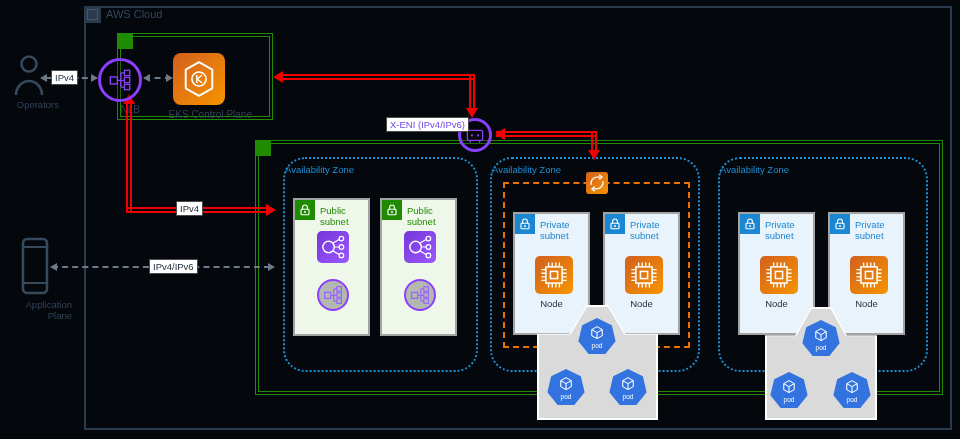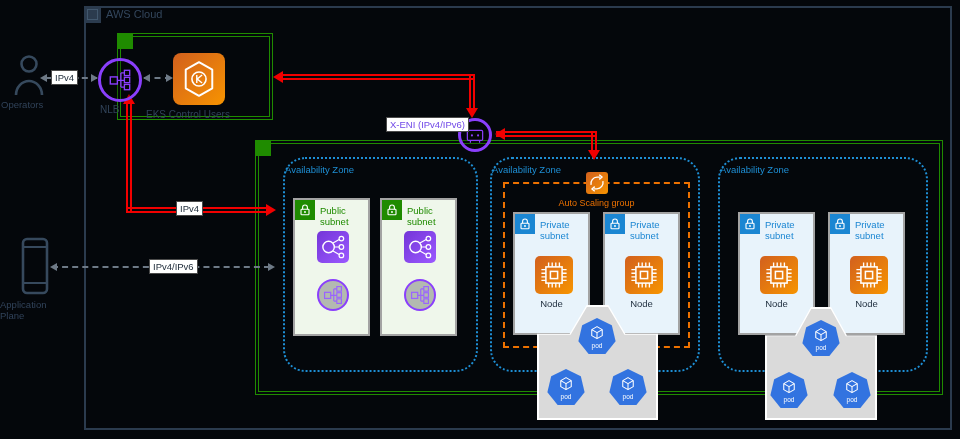--- a/index.html
+++ b/index.html
@@ -44,21 +44,21 @@
        display:flex;flex-direction:column;align-items:center}
   .pod svg{margin-top:6px}
   .podlbl{font-size:6.5px;line-height:7px}
   
   .redh{position:absolute;height:6px;border-top:2px solid #f20000;border-bottom:2px solid #f20000;box-sizing:border-box;z-index:6}
   .redv{position:absolute;width:6px;border-left:2px solid #f20000;border-right:2px solid #f20000;box-sizing:border-box;z-index:6}
   .tri{position:absolute;width:0;height:0;z-index:6}
   .dash{position:absolute;border-top:2px dashed #6e7a87;z-index:6}
   .whitebox{position:absolute;background:#fff;border:1px solid #4a4a4a;font-size:9.5px;color:#1c2a38;
             padding:0 3px;line-height:13px;z-index:8;white-space:nowrap}
-  .dimlbl{position:absolute;font-size:10px;color:#31435a;text-align:left}
+  .dimlbl{position:absolute;font-size:10px;color:#31435a;text-align:right}
   .icoz{z-index:8}
 </style>
 </head>
 <body>
 
 <div id="stage">
 
   <svg width="0" height="0" style="position:absolute">
     <defs>
       <symbol id="i-lock" viewBox="0 0 20 20">
@@ -121,21 +121,21 @@
   <div class="frame-title">AWS Cloud</div>
 
   <div class="gbox" style="left:117px;top:33px;width:156px;height:87px">
     <div class="gcorn"></div>
   </div>
   <div class="svcico orange-grad icoz" style="left:173px;top:53px;width:52px;height:52px;border-radius:8px">
     <svg width="46" height="46">
         <use href="#i-ekshex"></use>
       </svg>
   </div>
-  <div class="dimlbl" style="left:146px;top:109px;width:106px">EKS Control Users</div>
+  <div class="dimlbl" style="left:146px;top:109px;width:106px">EKS Control Plane</div>
 
   <div class="circ-ico icoz" style="left:98px;top:58px;width:44px;height:44px;color:#8a3ffc">
     <svg width="30" height="30">
         <use href="#i-lb-nodes"></use>
       </svg>
   </div>
   <div class="dimlbl" style="left:100px;top:104px;width:40px">NLB</div>
 
   <div class="abs icoz" style="left:13px;top:53px">
     <svg width="32" height="44">
@@ -164,21 +164,20 @@
   <div class="az" style="left:718px;top:157px;width:210px;height:215px">
     <div class="azlbl">Availability Zone</div>
   </div>
 
   <div class="asg"></div>
   <div class="svcico orange-grad" style="left:586px;top:172px;width:22px;height:22px;border-radius:3px;z-index:3">
     <svg width="20" height="20">
         <use href="#i-asg"></use>
       </svg>
   </div>
-  <div class="asglbl">Auto Scaling group</div>
 
   <div class="sn pub" style="left:293px;top:198px;width:77px;height:138px">
     <div class="snico g">
         <svg width="16" height="16">
           <use href="#i-lock"></use>
         </svg>
       </div>
     <div class="snlbl g">Public subnet</div>
     <div class="svcico purple-grad" style="left:22px;top:31px;width:32px;height:32px">
       <svg width="30" height="30">

